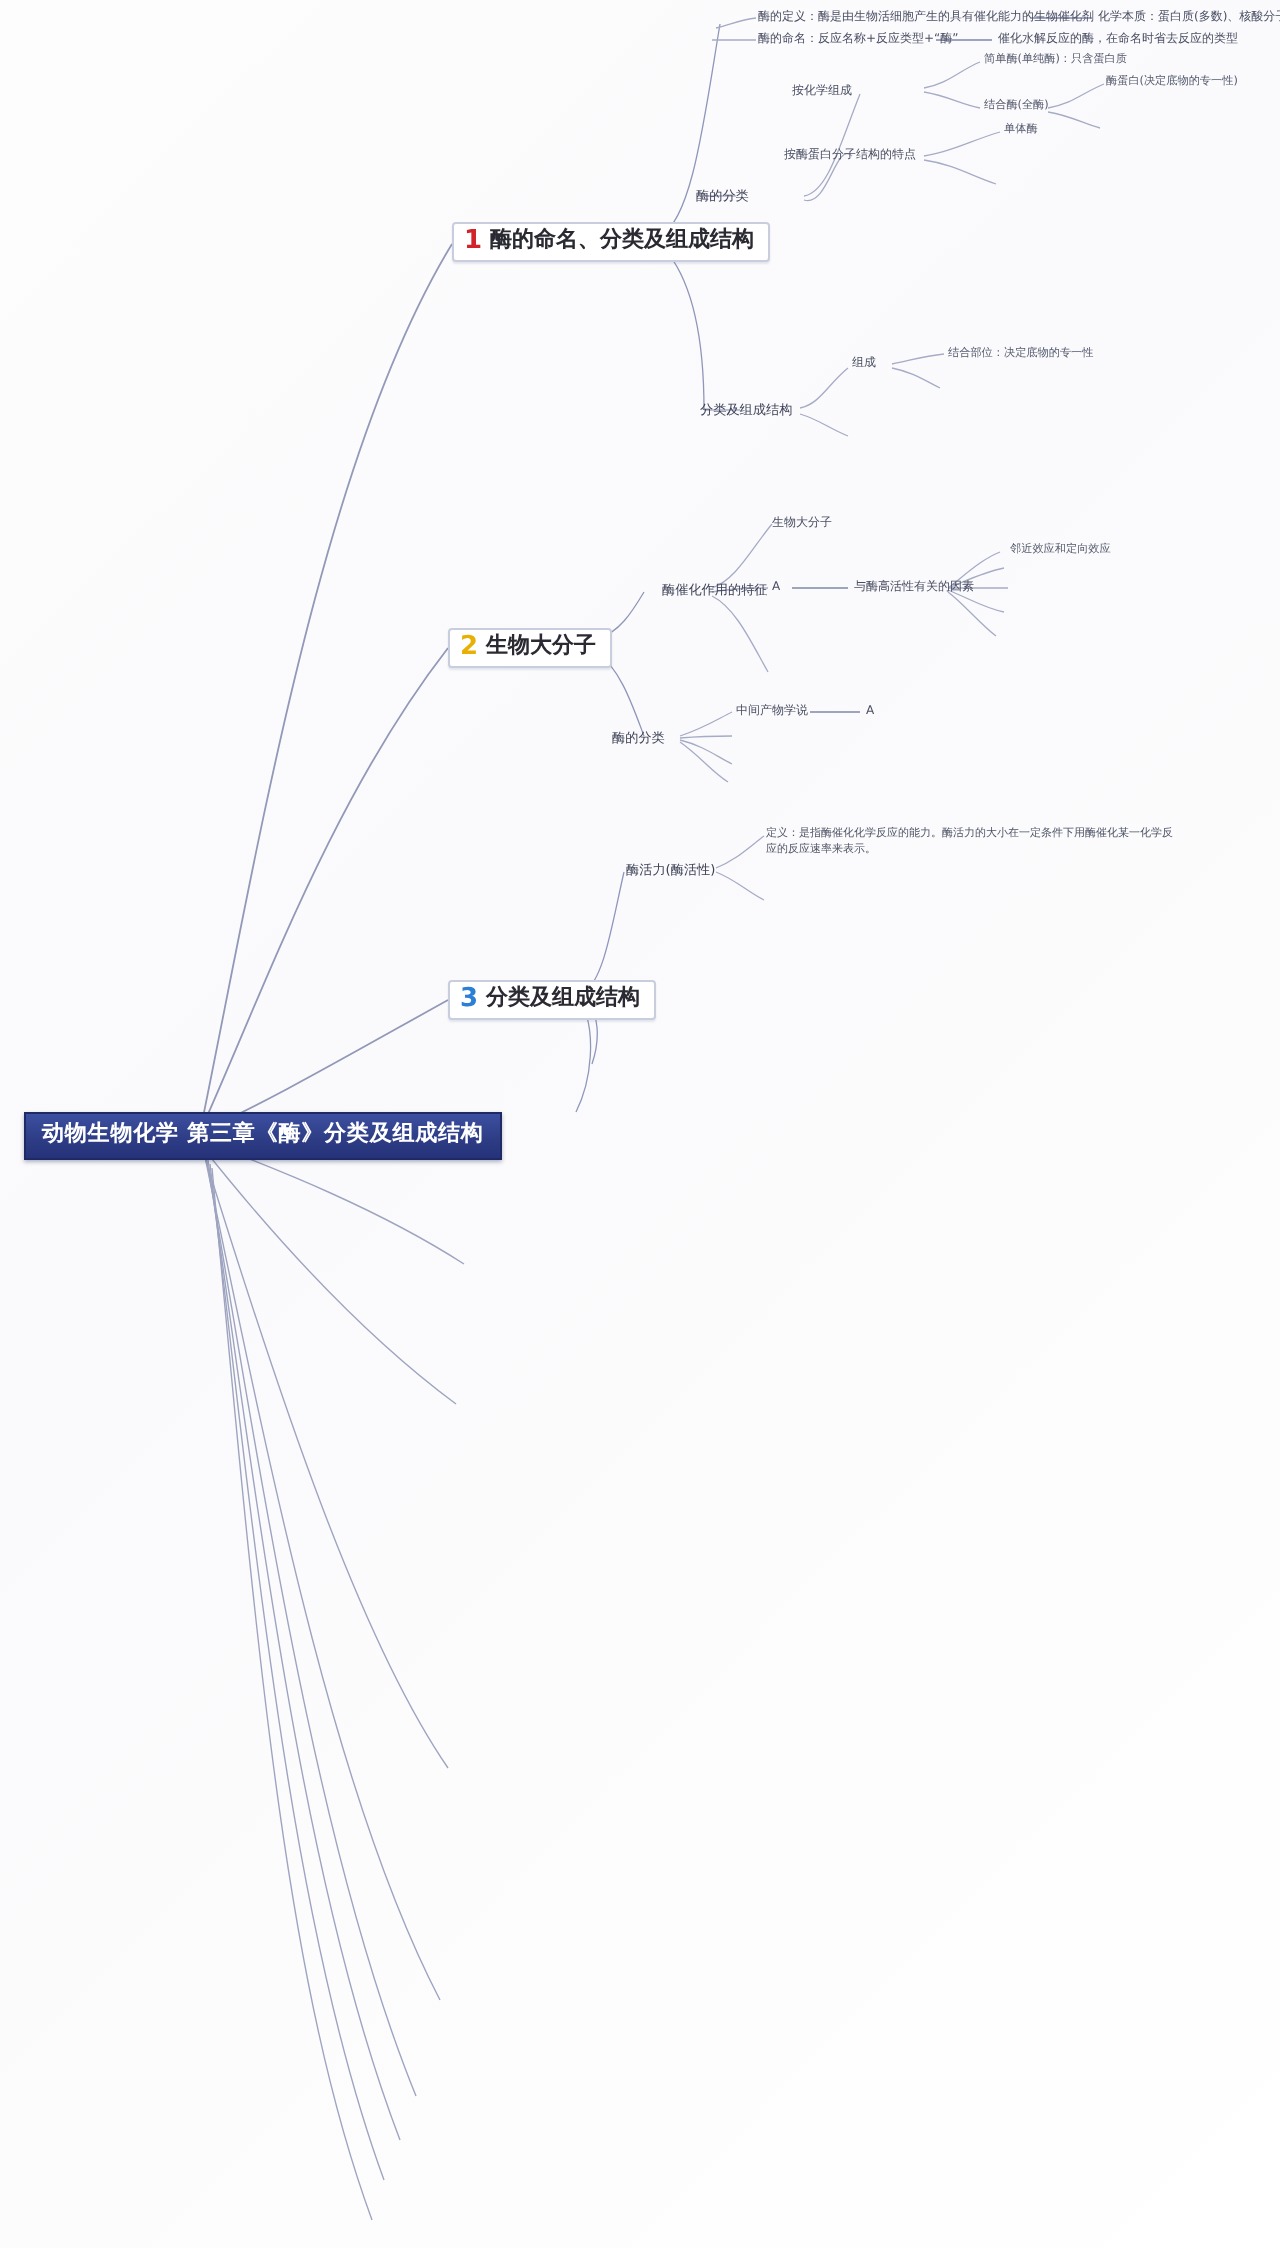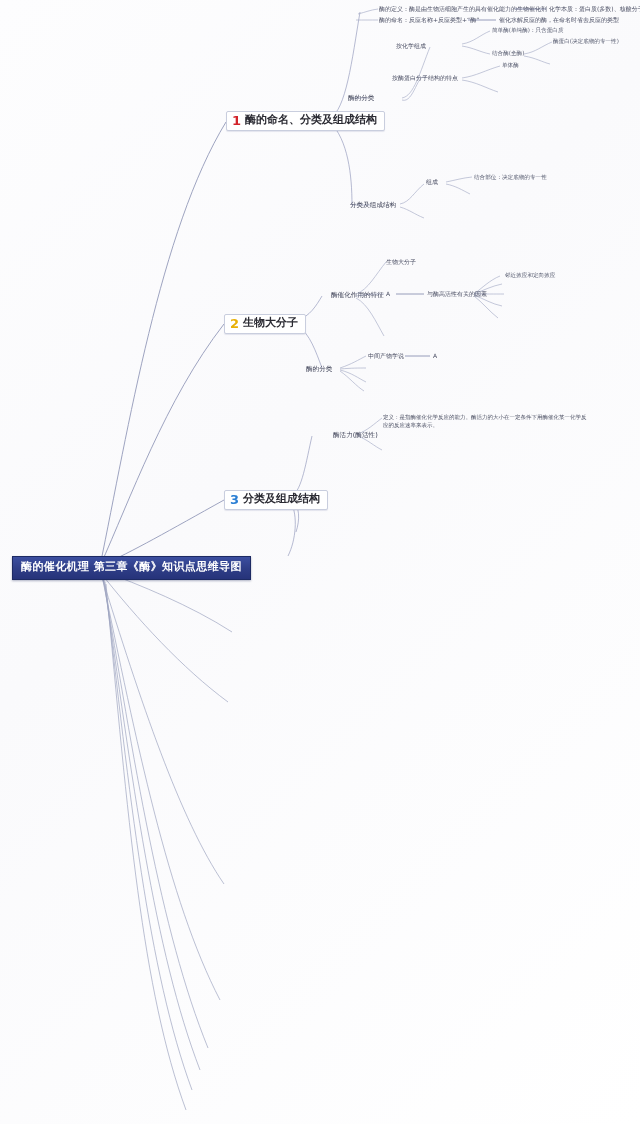--- a/index.html
+++ b/index.html
@@ -140,21 +140,21 @@
 
       <path d="M292 496 C 302 490, 306 462, 312 436" stroke="#8f96ba"></path>
       <path d="M292 500 C 300 506, 300 520, 296 532" stroke="#8f96ba"></path>
       <path d="M291 502 C 298 516, 296 540, 288 556" stroke="#8f96ba"></path>
 
       <path d="M358 434 C 368 430, 374 424, 382 418"></path>
       <path d="M358 436 C 368 440, 374 446, 382 450"></path>
     </g>
   </svg>
 
-  <div class="root" style="left:12px;top:556px;">酶的催化机理 第三章《酶》知识点思维导图</div>
+  <div class="root" style="left:12px;top:556px;">动物生物化学 第三章《酶》分类及组成结构</div>
 
   <div class="l1" style="left:226px;top:111px;">
     <span class="num" style="color:#d2232a;">1</span>
     <span class="txt">酶的命名、分类及组成结构</span>
   </div>
 
   <div class="node l3" style="left:379px;top:5px;">酶的定义：酶是由生物活细胞产生的具有催化能力的生物催化剂</div>
   <div class="node l3" style="left:549px;top:5px;">化学本质：蛋白质(多数)、核酸分子(少数)</div>
 
   <div class="node l3" style="left:379px;top:16px;">酶的命名：反应名称+反应类型+“酶”</div>
@@ -187,16 +187,16 @@
 
   <div class="node l2" style="left:306px;top:365px;">酶的分类</div>
   <div class="node l3" style="left:368px;top:352px;">中间产物学说</div>
   <div class="node l3" style="left:433px;top:352px;">A</div>
 
   <div class="l1" style="left:224px;top:490px;">
     <span class="num" style="color:#2b7fd4;">3</span>
     <span class="txt">分类及组成结构</span>
   </div>
 
-  <div class="node l2" style="left:313px;top:431px;margin-left:20px;">酶活力(酶活性)</div>
+  <div class="node l2" style="left:313px;top:431px;">酶活力(酶活性)</div>
   <div class="leafnote" style="left:383px;top:413px;width:208px;">定义：是指酶催化化学反应的能力。酶活力的大小在一定条件下用酶催化某一化学反应的反应速率来表示。</div>
 
 </div>
 
 </body></html>

